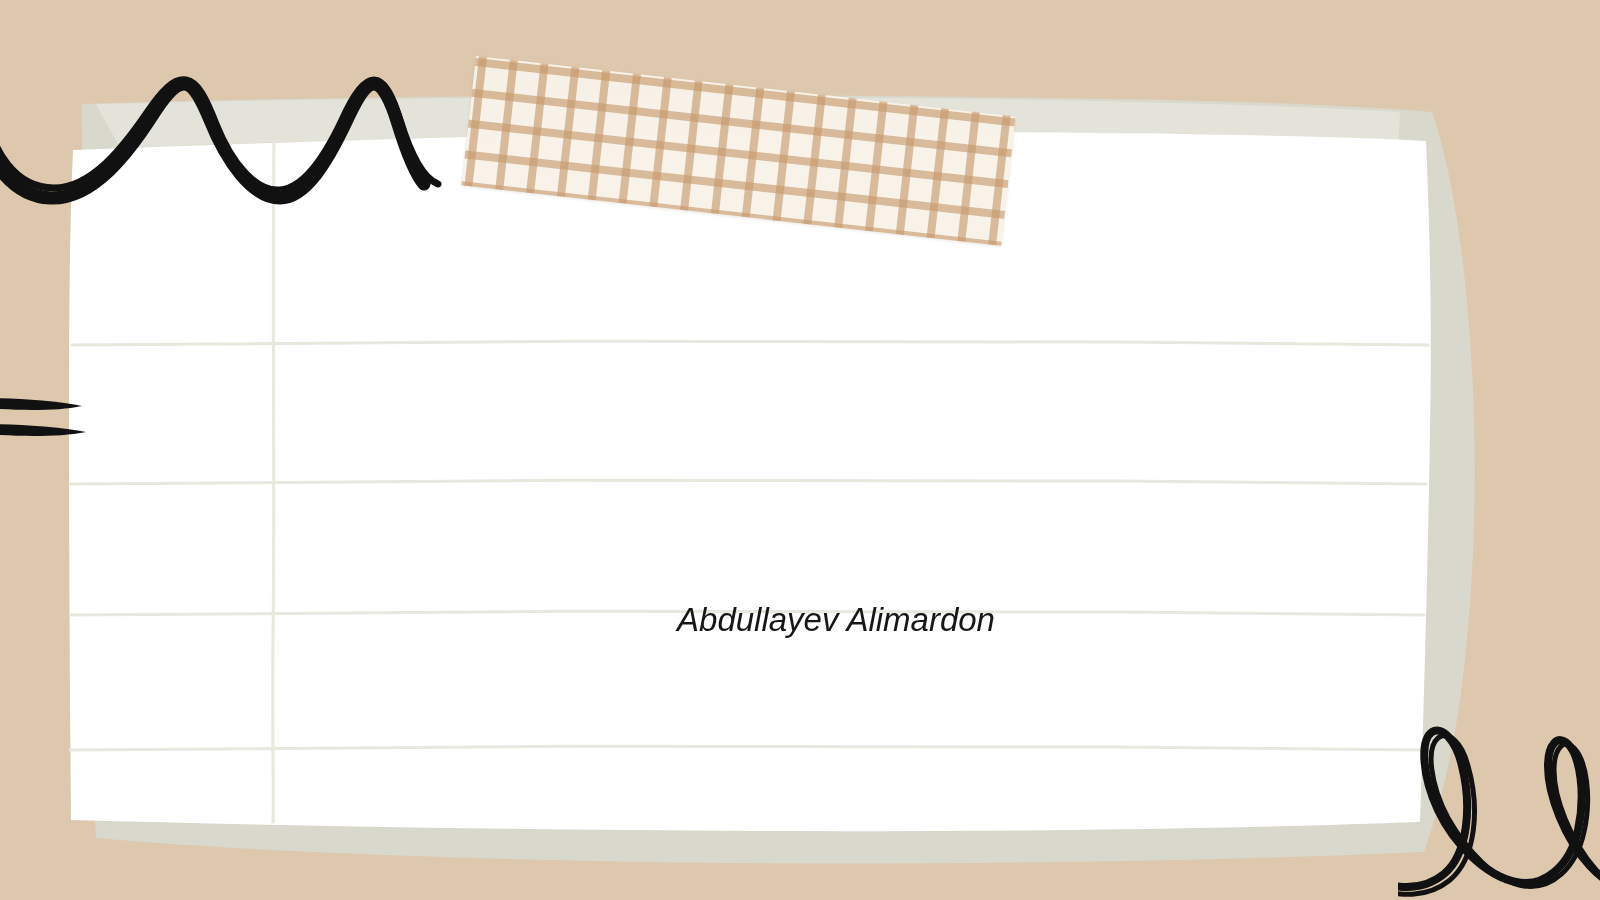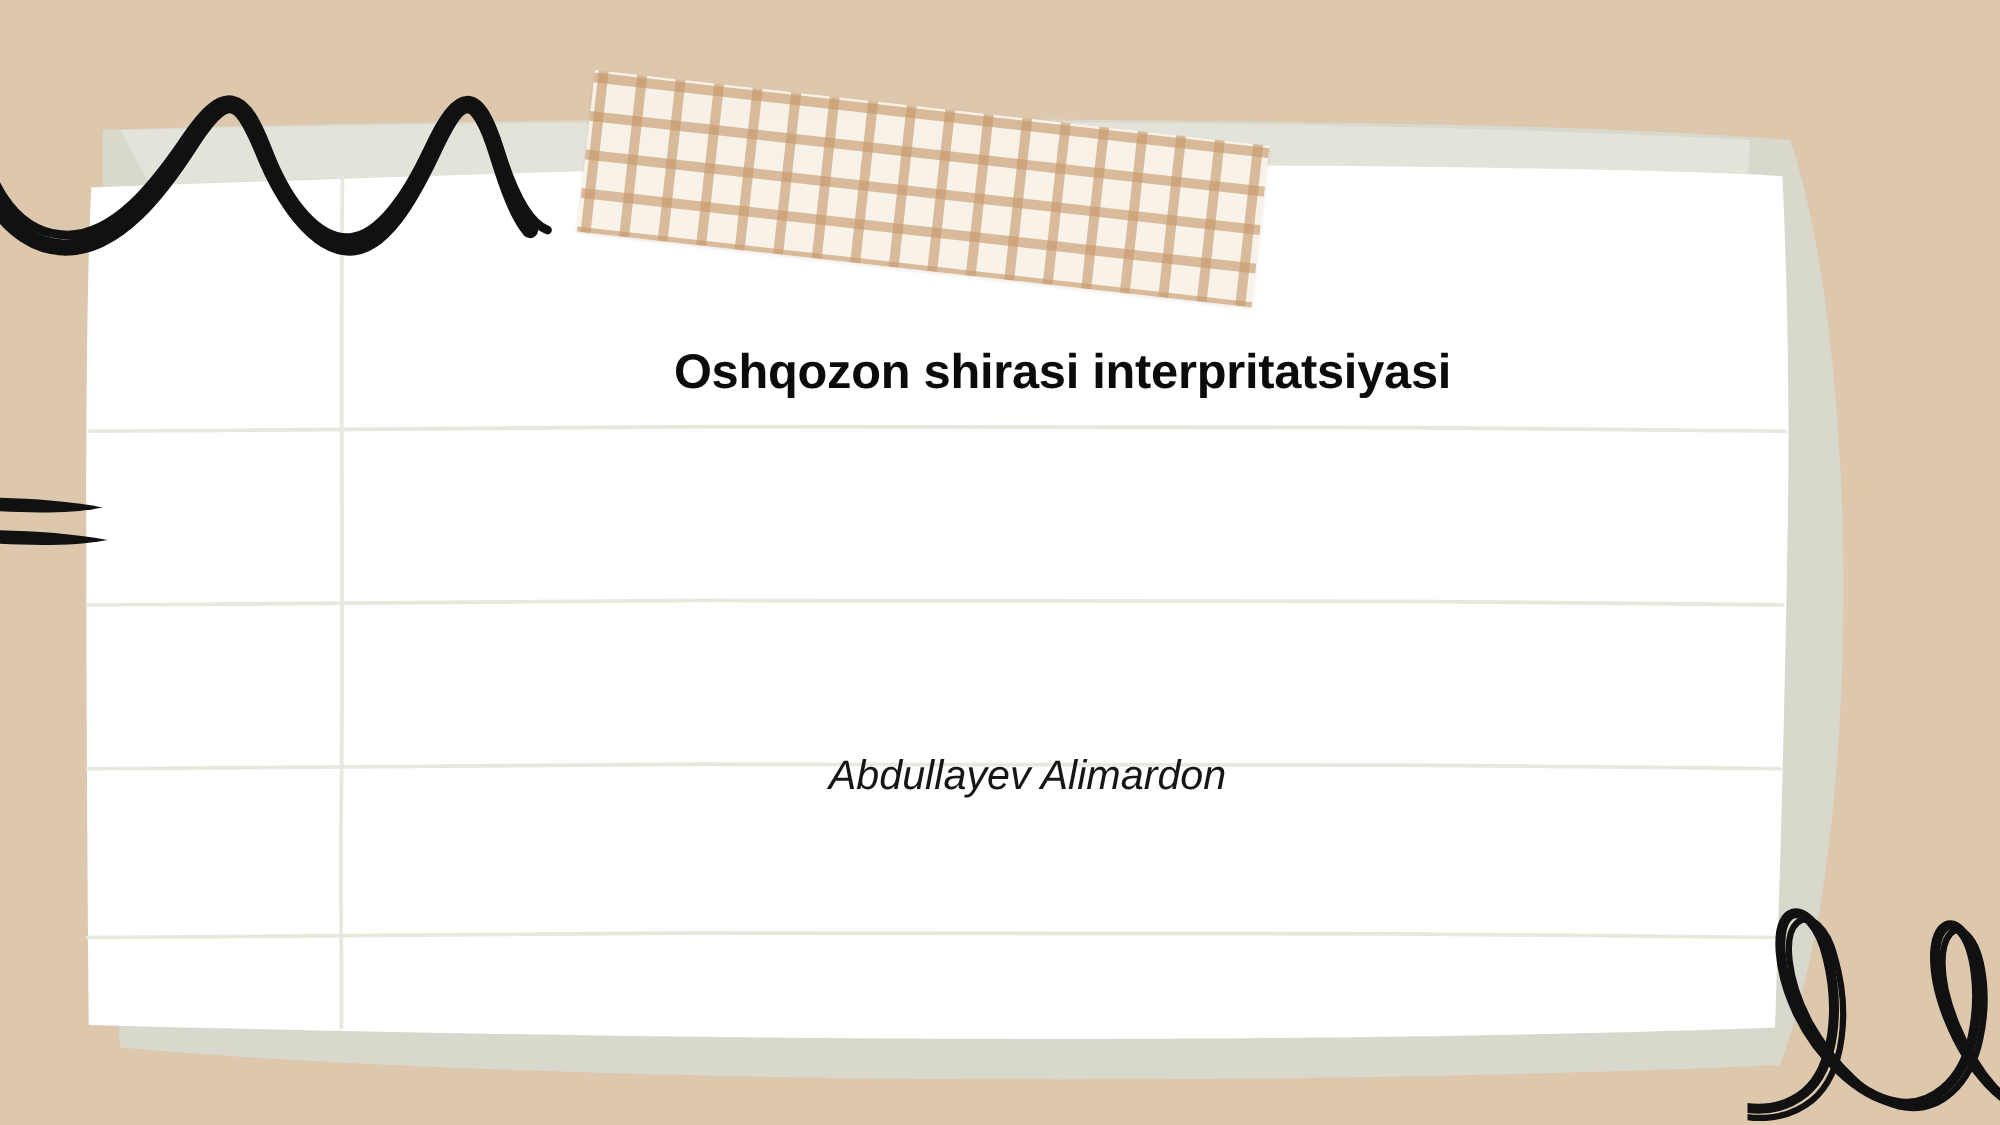--- a/index.html
+++ b/index.html
@@ -123,21 +123,21 @@
     font-weight: bold;
     font-size: 39px;
     letter-spacing: -0.2px;
     color: #0b0b0b;
     line-height: 1.18;
     white-space: nowrap;
   }
 
   #author-block {
     position: absolute;
-    left: 322px;
+    left: 336px;
     top: 600px;
     width: 1000px;
     z-index: 9;
     text-align: center;
   }
   #slide-author {
     margin: 0;
     font-family: "Liberation Sans", sans-serif;
     font-style: italic;
     font-weight: normal;
@@ -248,21 +248,18 @@
     </g>
   </svg>
 
   <svg id="doodle-dashes" class="doodle" viewBox="0 0 130 70" aria-hidden="true">
     <g fill="#111111">
       <path d="M 0,18 C 30,18 70,20 100,26 C 72,32 30,30 0,28 Z"></path>
       <path d="M 0,44 C 32,44 72,46 104,52 C 74,58 30,56 0,54 Z"></path>
     </g>
   </svg>
 
-  <div id="title-block">
-    <h1 id="slide-title">Oshqozon shirasi interpritatsiyasi</h1>
-  </div>
 
   <div id="author-block">
     <p id="slide-author">Abdullayev Alimardon</p>
   </div>
 
 </div>
 
 </body></html>

